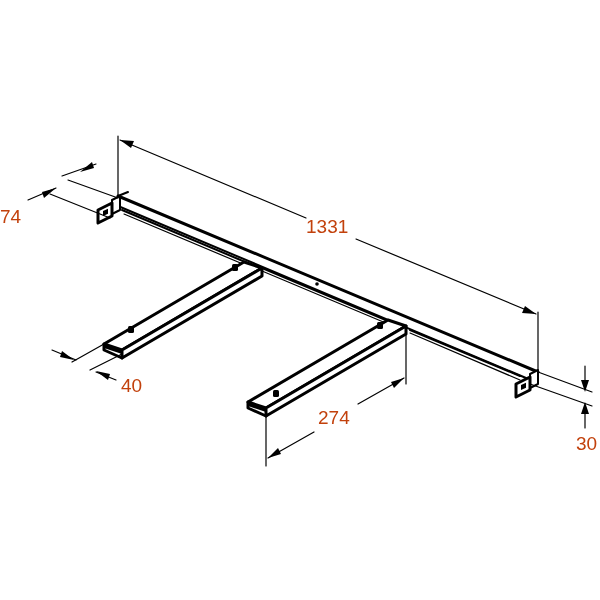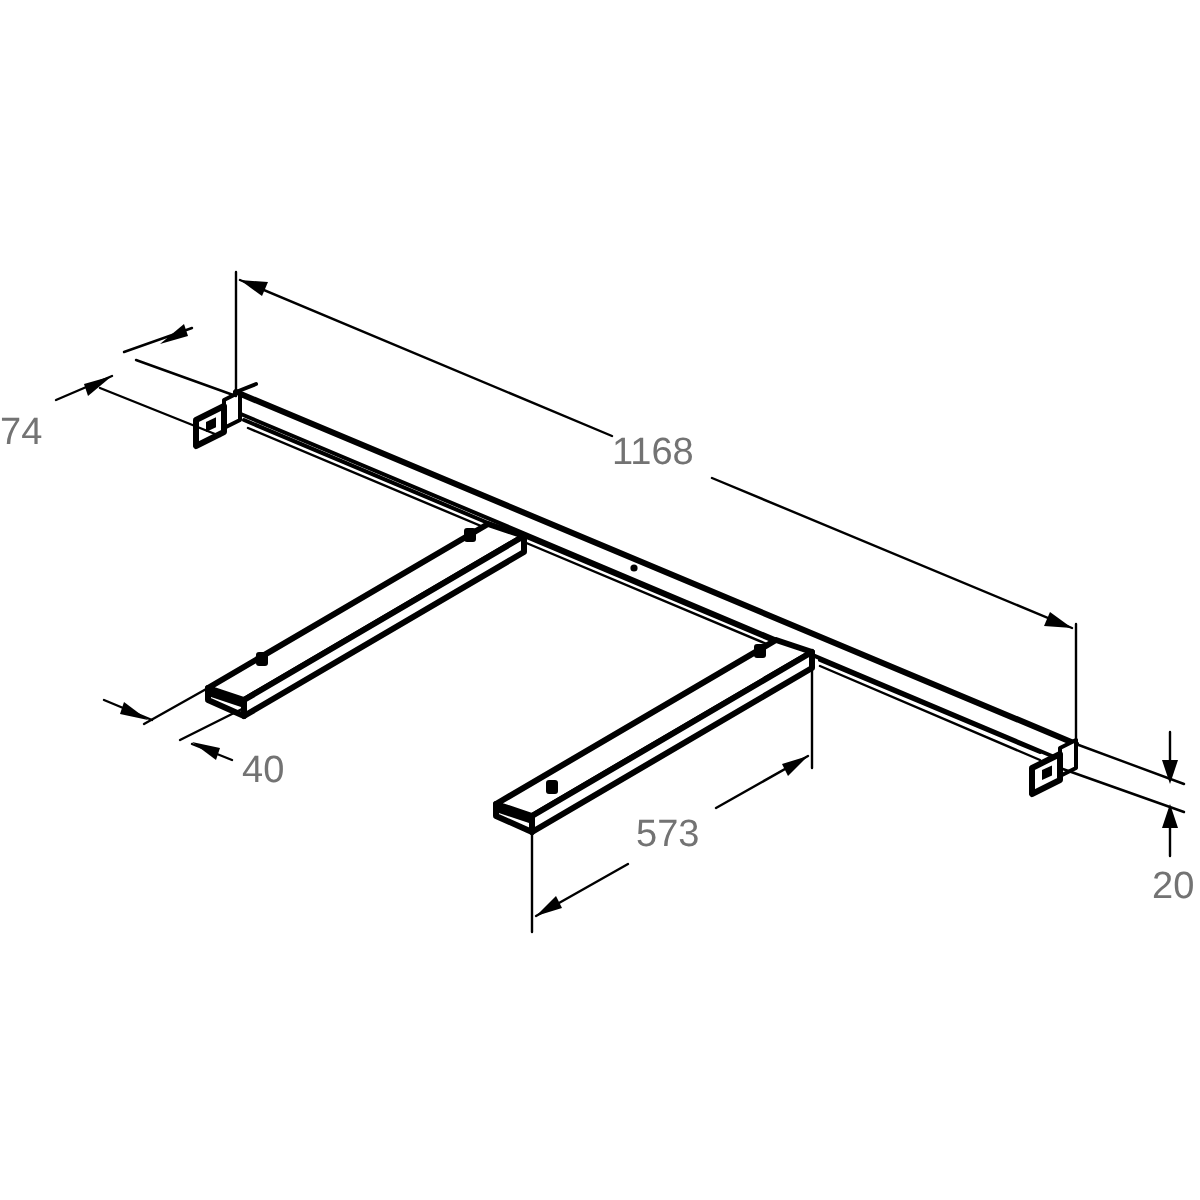--- a/index.html
+++ b/index.html
@@ -1,18 +1,18 @@
 <!DOCTYPE html>
 <html><head>
   <meta charset="utf-8">
   <style>
     html, body { margin: 0; padding: 0; background: #ffffff; }
     body { width: 600px; height: 600px; overflow: hidden; position: relative; font-family: "Liberation Sans", sans-serif; }
     #drawing { position: absolute; left: 0; top: 0; width: 600px; height: 600px; }
-    .dim-label { position: absolute; font-family: "Liberation Sans", sans-serif; font-size: 19px; color: #737373; line-height: 1; background: transparent; white-space: nowrap; }
+    .dim-label { position: absolute; font-family: "Liberation Sans", sans-serif; font-size: 19px; color: #c2410c; line-height: 1; background: transparent; white-space: nowrap; }
     .thick { stroke: #000; stroke-width: 3; fill: none; stroke-linejoin: round; stroke-linecap: round; }
     .med { stroke: #000; stroke-width: 2; fill: none; stroke-linejoin: round; stroke-linecap: round; }
     .thin { stroke: #000; stroke-width: 1.2; fill: none; stroke-linecap: round; }
     .fillw { fill: #fff; }
     .fillb { fill: #000; }
   </style>
 </head>
 <body>
 
 <svg id="drawing" viewBox="0 0 600 600" xmlns="http://www.w3.org/2000/svg">
@@ -108,17 +108,17 @@
   <g>
     <line class="thin" x1="266" y1="412" x2="266" y2="466"></line>
     <line class="thin" x1="406" y1="330" x2="406" y2="384"></line>
     <line class="thin" x1="268" y1="458" x2="314" y2="432"></line>
     <line class="thin" x1="358" y1="404" x2="404" y2="378"></line>
     <path class="fillb" d="M 268 458 L 278 448 L 281 454 Z"></path>
     <path class="fillb" d="M 404 378 L 394 388 L 391 382 Z"></path>
   </g>
 </svg>
 
-<span class="dim-label" style="left:306px; top:217px;">1168</span>
+<span class="dim-label" style="left:306px; top:217px;">1331</span>
 <span class="dim-label" style="left:0px; top:207px;">74</span>
-<span class="dim-label" style="left:576px; top:434px;">20</span>
+<span class="dim-label" style="left:576px; top:434px;">30</span>
 <span class="dim-label" style="left:121px; top:376px;">40</span>
-<span class="dim-label" style="left:318px; top:408px;">573</span>
+<span class="dim-label" style="left:318px; top:408px;">274</span>
 
 </body></html>

